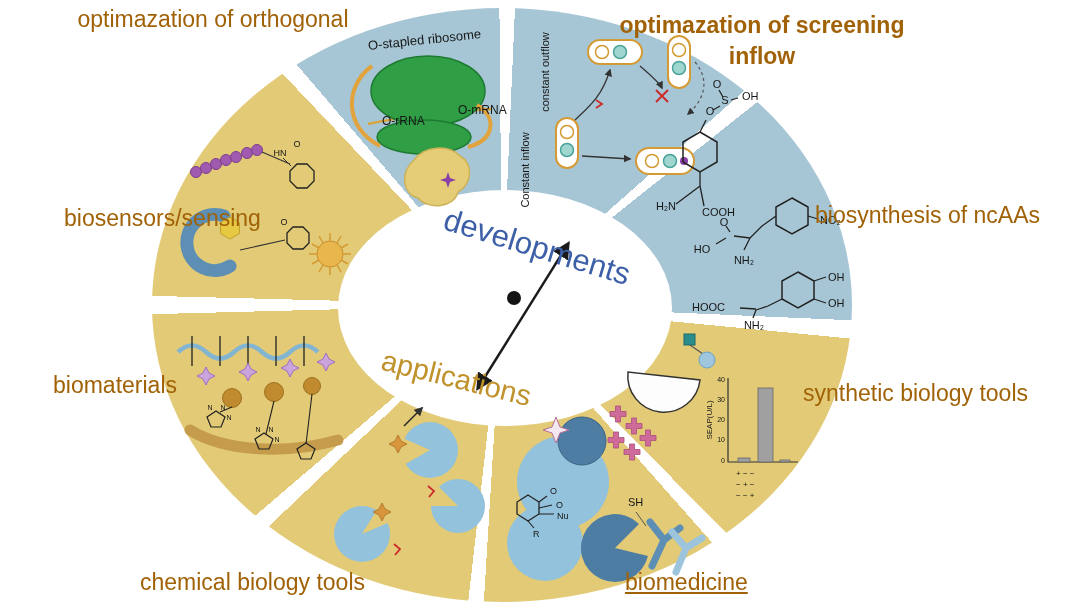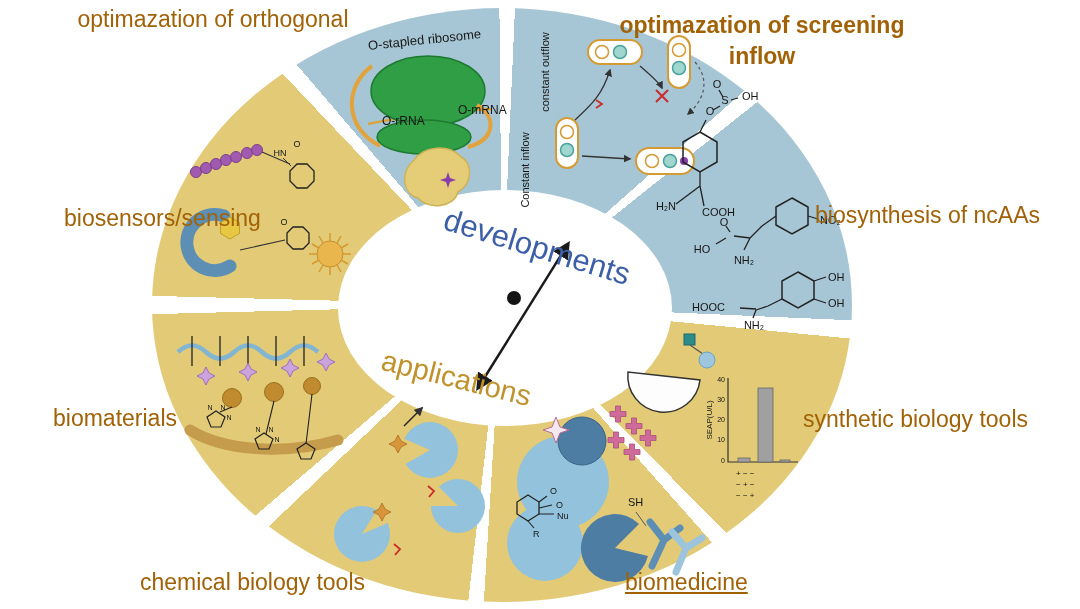--- a/index.html
+++ b/index.html
@@ -227,20 +227,20 @@
 </svg>
 
 <div class="olabel" style="left:48px;top:4px;width:330px;text-align:center;">
   <span>optimazation of orthogonal</span><br>
 </div>
 <div class="olabel" style="left:612px;top:10px;width:300px;text-align:center;font-weight:bold;">
   <span>optimazation of screening</span><br>
   <span>inflow</span>
 </div>
 <div class="olabel" style="left:815px;top:200px;">biosynthesis of ncAAs</div>
-<div class="olabel" style="left:803px;top:404px;">synthetic biology tools</div>
+<div class="olabel" style="left:803px;top:378px;">synthetic biology tools</div>
 <div class="olabel" style="left:625px;top:567px;width:160px;text-align:left;text-decoration:underline;">biomedicine</div>
 <div class="olabel" style="left:140px;top:567px;width:270px;text-align:left;">chemical biology tools</div>
-<div class="olabel" style="left:35px;top:403px;width:160px;text-align:center;">biomaterials</div>
+<div class="olabel" style="left:35px;top:370px;width:160px;text-align:center;">biomaterials</div>
 <div class="olabel" style="left:16px;top:203px;margin-left:48px;">biosensors/sensing</div>
 
 <div class="center-word dev">developments</div>
 <div class="center-word app">applications</div>
 
 </body></html>

